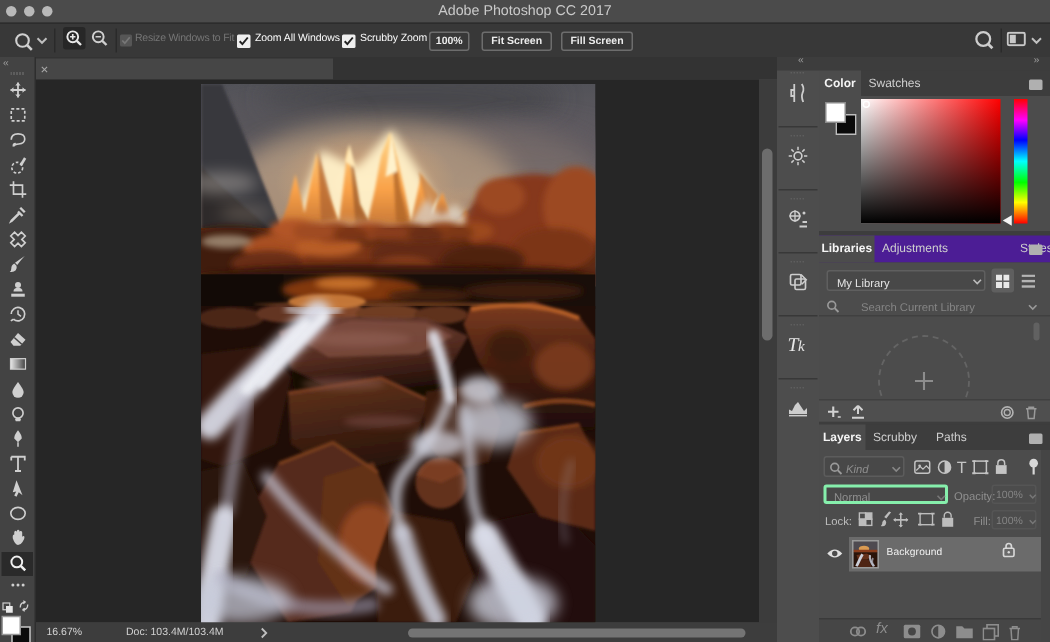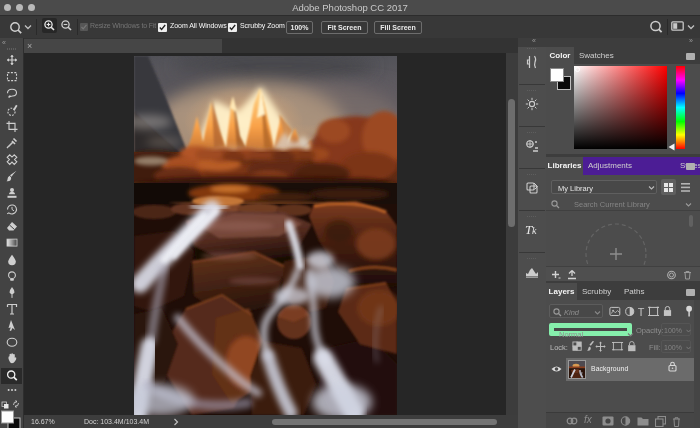--- a/index.html
+++ b/index.html
@@ -621,21 +621,21 @@
           <path d="M2.5 5 v-1.5 a2.5 2.5 0 0 1 5 0 v1.5"></path>
         </g>
         <g transform="translate(83,0)">
           <circle cx="6" cy="3.5" r="3.2" fill="#d8d8d8" stroke="none"></circle>
           <path d="M6 6 L6 12" stroke="#d8d8d8" stroke-width="1.6"></path>
         </g>
       </g>
         </g>
     </svg>
 
-    <div class="abs" style="left:3px;top:23px;width:83px;height:13px;background:#484848;border:5px solid #86efac;border-radius:2px;box-sizing:border-box;">
+    <div class="abs" style="left:3px;top:23px;width:83px;height:13px;background:#484848;border:2px solid #86efac;border-radius:2px;box-sizing:border-box;">
       <div class="abs" style="left:5px;top:1px;font-size:7.5px;color:#8f8f8f;line-height:11px;">Normal</div>
       <svg class="abs" style="left:73px;top:4px;" width="7" height="6" viewBox="0 0 7 6">
           <path d="M1 1.5 L3.5 4 L6 1.5" fill="none" stroke="#777" stroke-width="1.1"></path>
         </svg>
     </div>
     <div class="abs" style="left:90px;top:25.5px;font-size:7.5px;color:#8f8f8f;">Opacity:</div>
     <div class="abs" style="left:115px;top:23px;width:30px;height:13px;border:1px solid #555;border-radius:2px;box-sizing:border-box;">
       <div class="abs" style="left:2px;top:1px;font-size:7px;color:#848484;line-height:11px;">100%</div>
       <svg class="abs" style="left:23.5px;top:4.5px;" width="5" height="4" viewBox="0 0 5 4">
           <path d="M0.5 0.8 L2.5 3 L4.5 0.8" fill="none" stroke="#777" stroke-width="1"></path>

